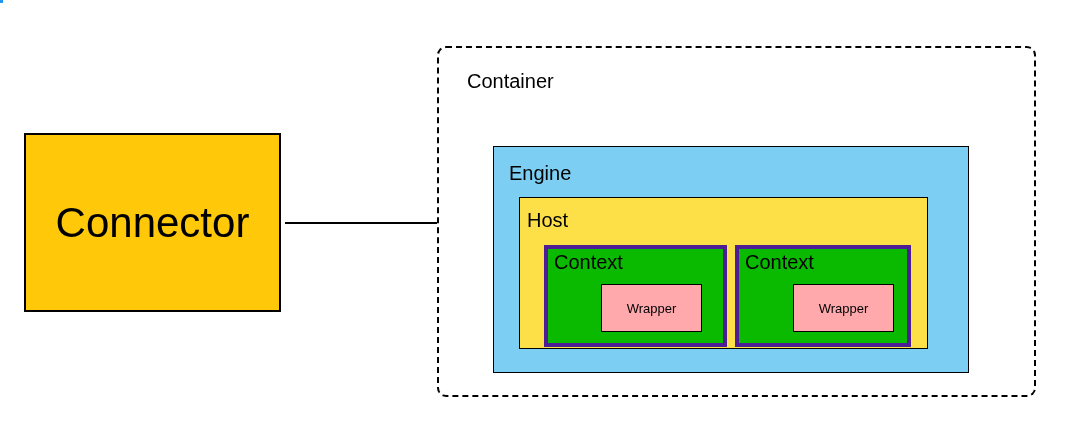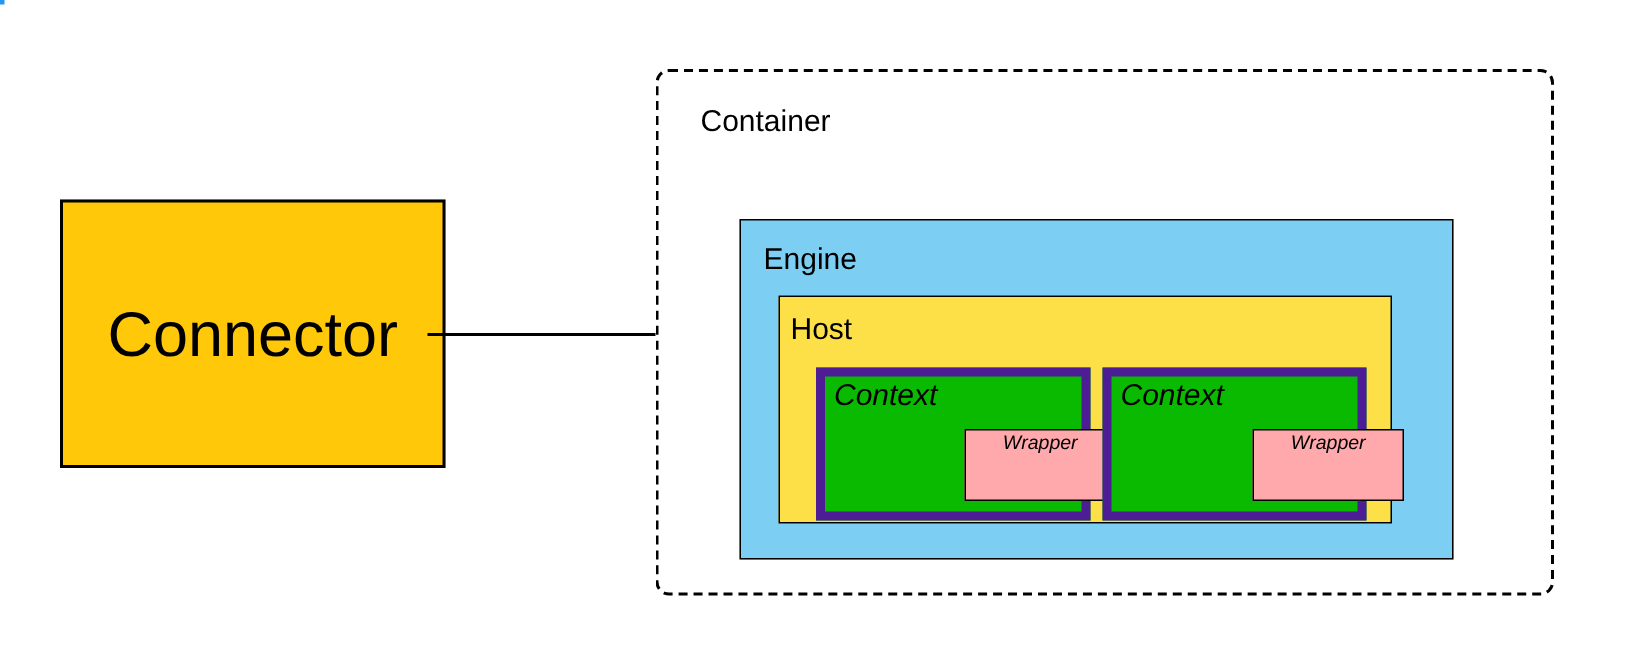--- a/index.html
+++ b/index.html
@@ -14,21 +14,21 @@
     height: 438px;
     background: #FFFFFF;
     overflow: hidden;
   }
   .box {
     position: absolute;
     box-sizing: border-box;
   }
   
   .connector {
-    left: 40px;
+    left: 24px;
     top: 133px;
     width: 257px;
     height: 179px;
     background: #FFC808;
     border: 2px solid #000000;
     display: flex;
     align-items: center;
     justify-content: center;
   }
   .connector-label {
@@ -95,44 +95,42 @@
     top: 11px;
     font-size: 20px;
     color: #000000;
     white-space: nowrap;
   }
   
   .context {
     top: 47px;
     height: 102px;
     background: #0ABA00;
-    border: 6px solid #4c1d95;
-    font-style: italic;
+    border: 4px solid #4c1d95;
   }
   .context-1 { left: 24px;  width: 183px; }
   .context-2 { left: 215px; width: 176px; }
   .context-label {
     position: absolute;
     left: 6px;
     top: 2px;
     font-size: 20px;
     color: #000000;
     white-space: nowrap;
   }
   
   .wrapper {
     top: 35px;
     width: 101px;
     height: 48px;
     background: #FFA9AD;
     border: 1px solid #000000;
     display: flex;
-    align-items: flex-start;
+    align-items: center;
     justify-content: center;
-    margin-left: 40px;
   }
   .wrapper-1 { left: 53px; }
   .wrapper-2 { left: 54px; }
   .wrapper-label {
     font-size: 13px;
     color: #000000;
     white-space: nowrap;
   }
   
   .corner-artifact {

